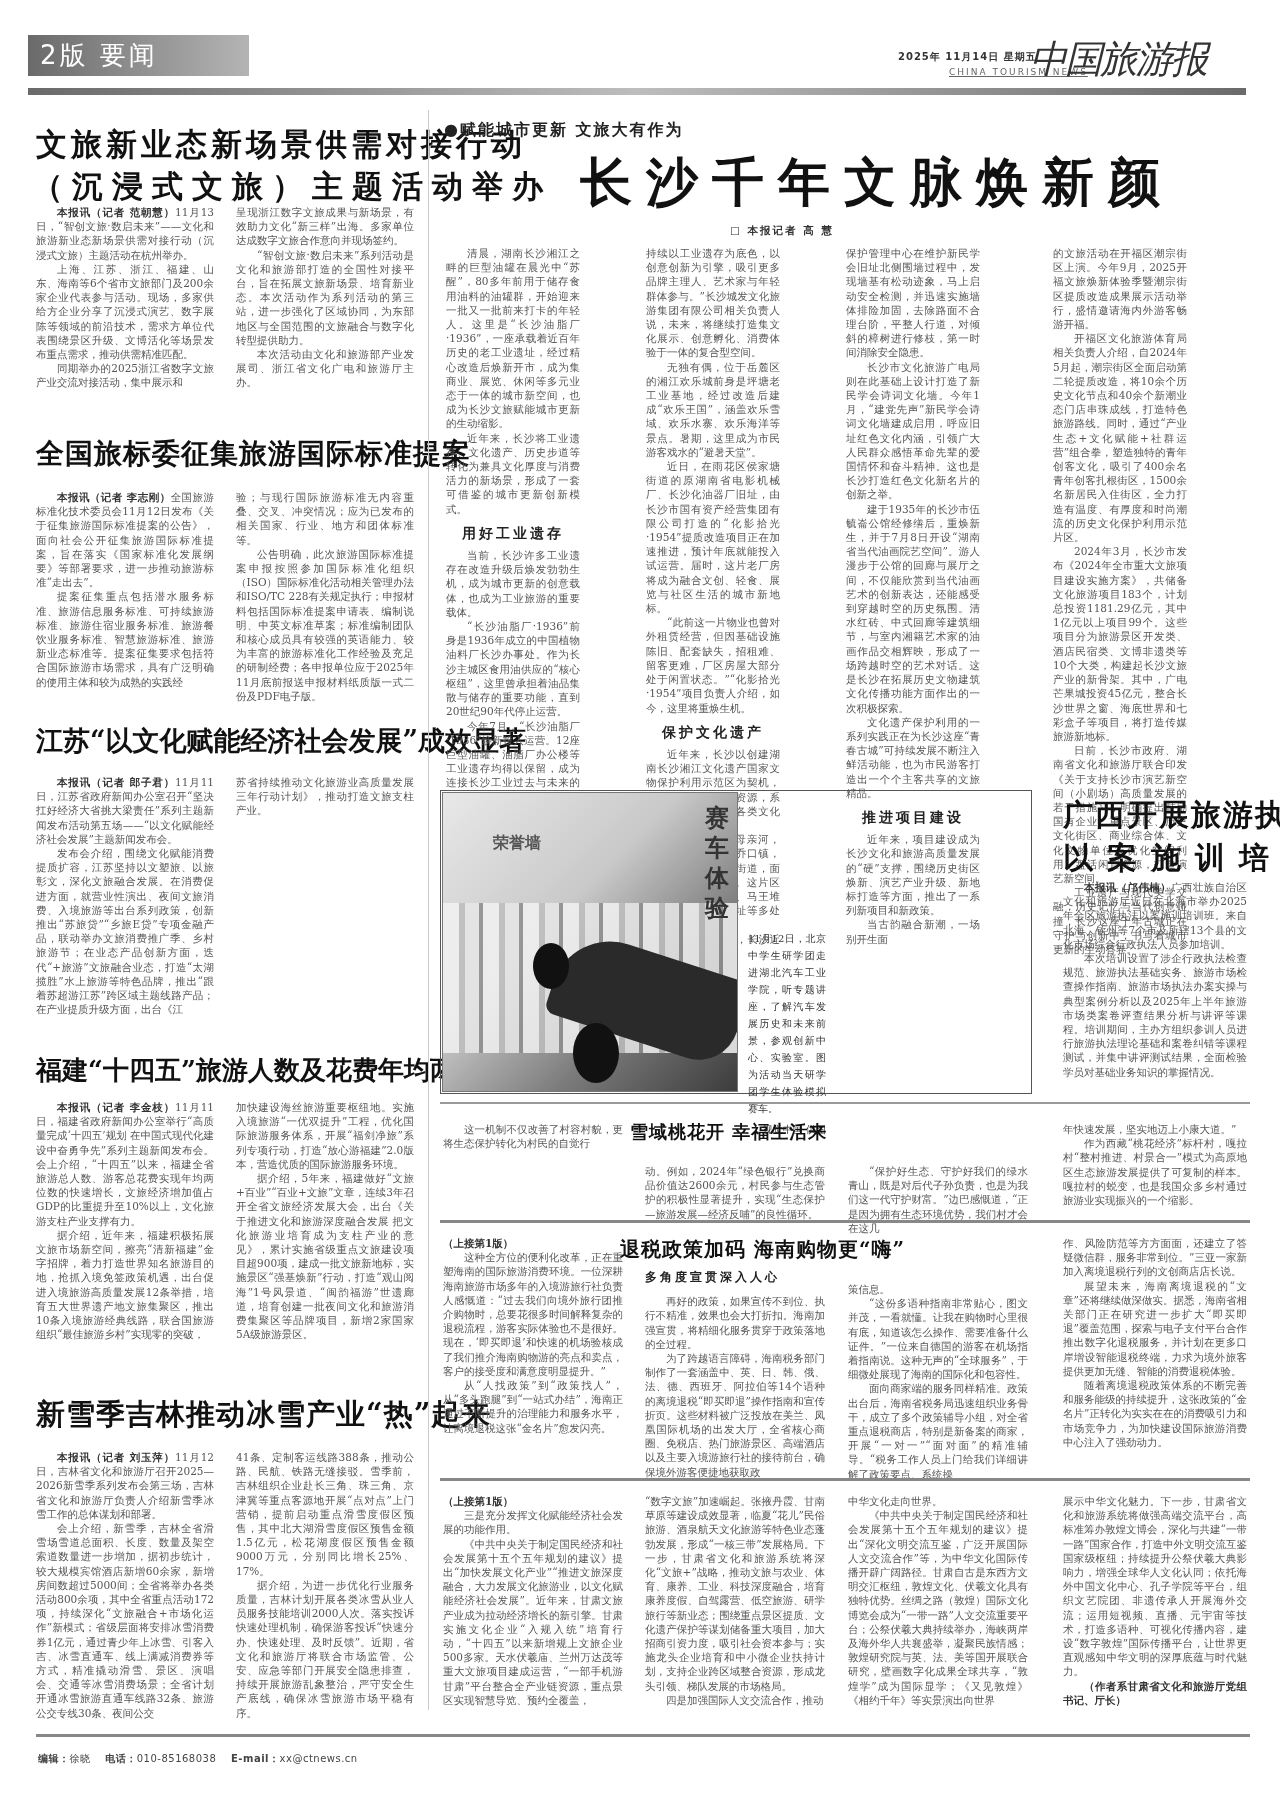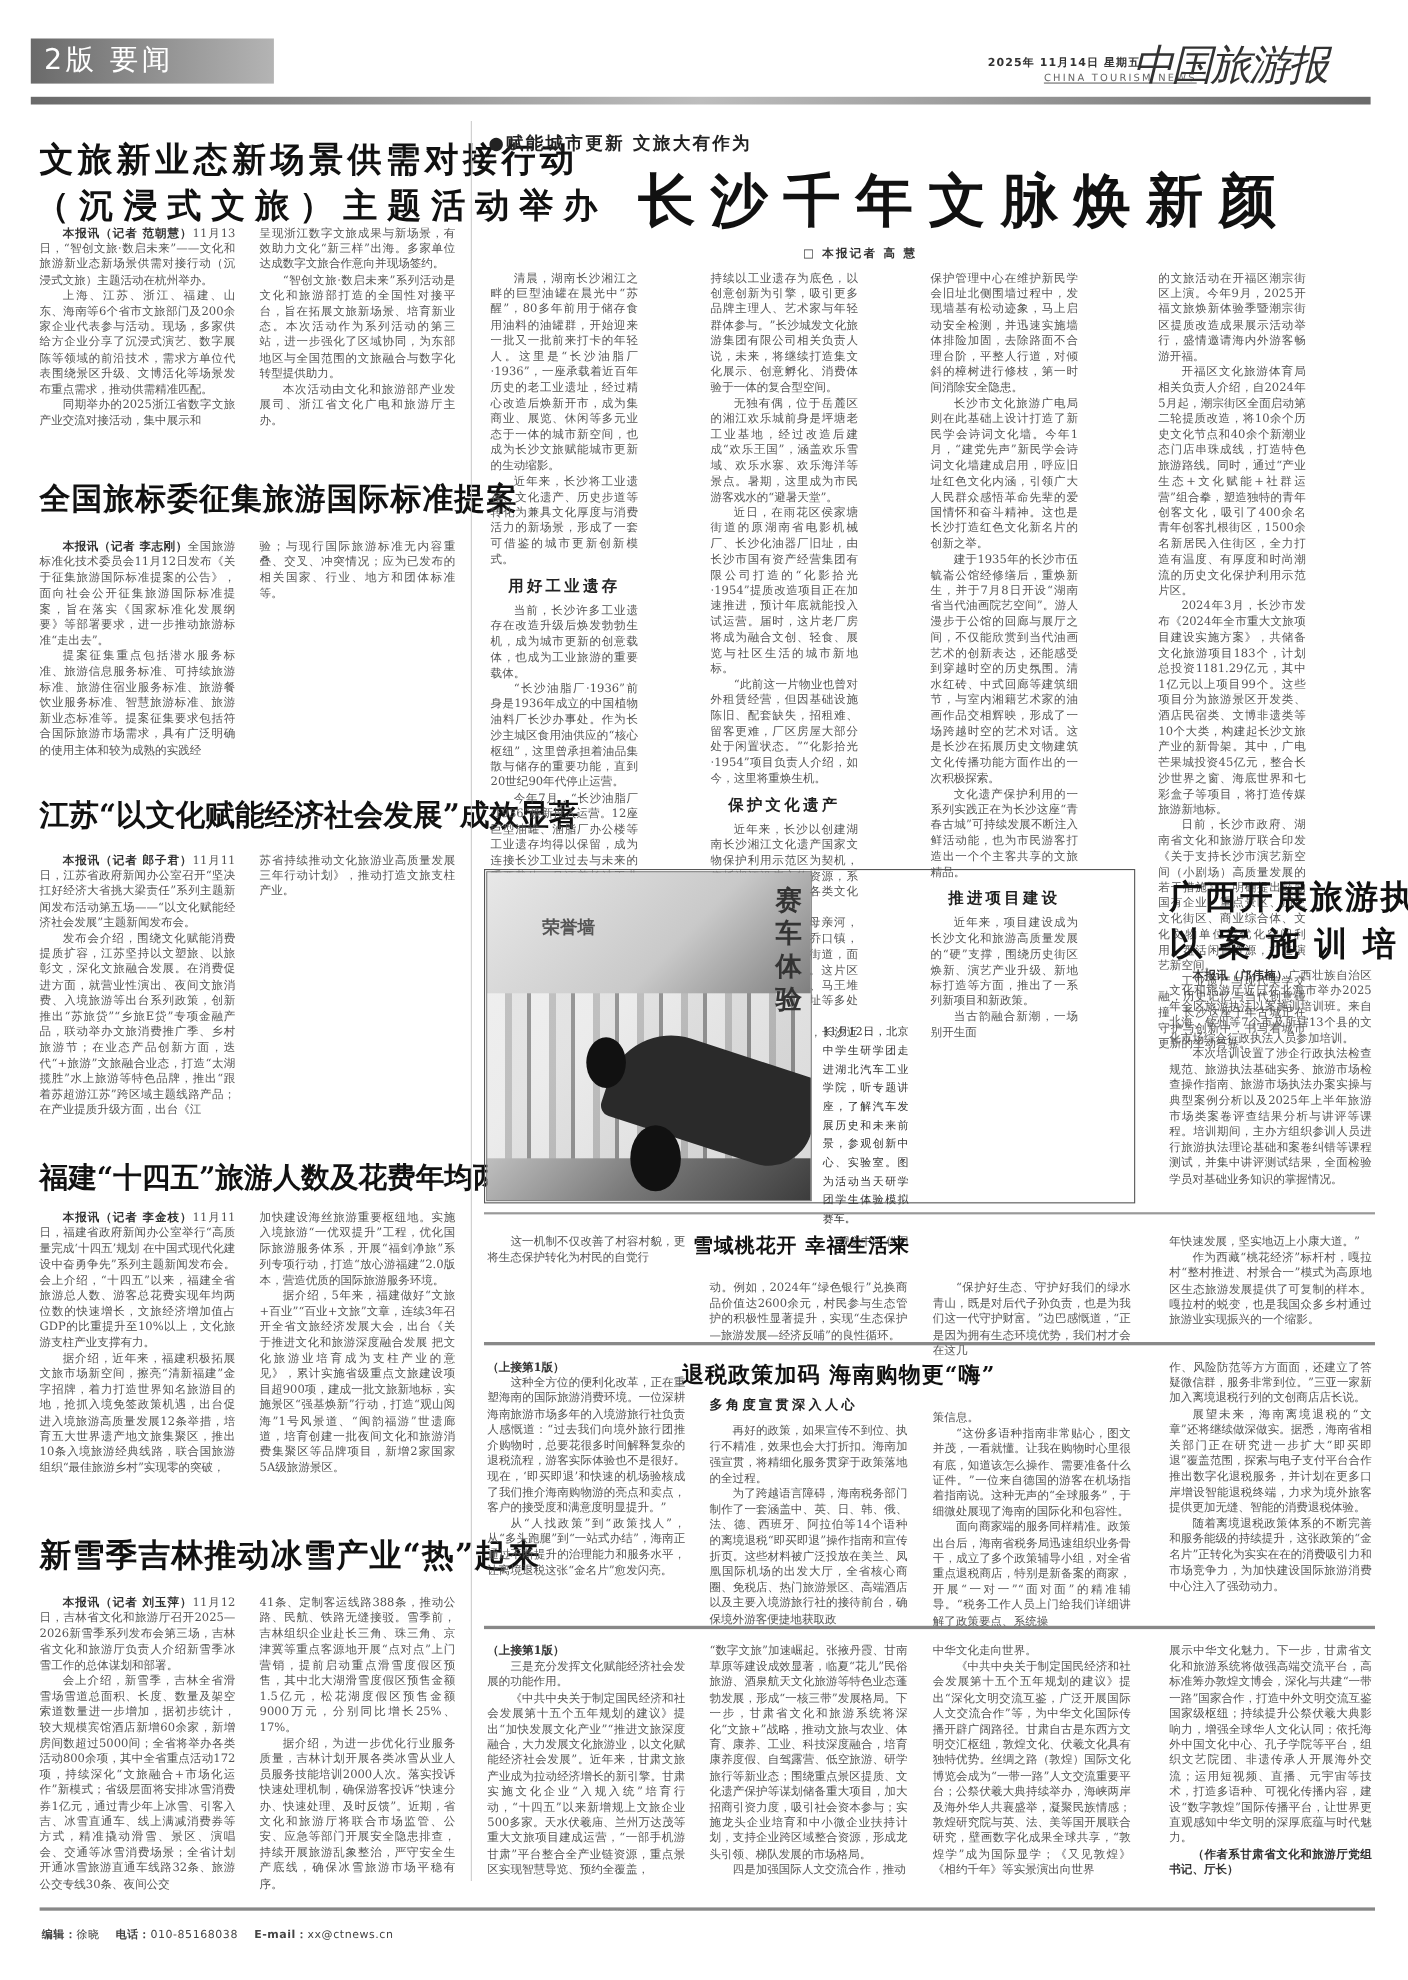--- a/index.html
+++ b/index.html
@@ -65,20 +65,21 @@
 </div>
 
 <div>
   <div class="headline" style="left:36px;top:435px;font-size:28px;letter-spacing:1px;">全国旅标委征集旅游国际标准提案</div>
   <div class="col" style="left:36px;top:490px;width:178px;">
     <p><span class="lead">本报讯（记者 李志刚）</span><span>全国旅游标准化技术委员会11月12日发布《关于征集旅游国际标准提案的公告》，面向社会公开征集旅游国际标准提案，旨在落实《国家标准化发展纲要》等部署要求，进一步推动旅游标准“走出去”。</span></p>
     <p>提案征集重点包括潜水服务标准、旅游信息服务标准、可持续旅游标准、旅游住宿业服务标准、旅游餐饮业服务标准、智慧旅游标准、旅游新业态标准等。提案征集要求包括符合国际旅游市场需求，具有广泛明确的使用主体和较为成熟的实践经</p>
   </div>
   <div class="col" style="left:236px;top:490px;width:178px;">
     <p style="text-indent:0">验；与现行国际旅游标准无内容重叠、交叉、冲突情况；应为已发布的相关国家、行业、地方和团体标准等。</p>
+    <p>公告明确，此次旅游国际标准提案申报按照参加国际标准化组织（ISO）国际标准化活动相关管理办法和ISO/TC 228有关规定执行；申报材料包括国际标准提案申请表、编制说明、中英文标准草案；标准编制团队和核心成员具有较强的英语能力、较为丰富的旅游标准化工作经验及充足的研制经费；各申报单位应于2025年11月底前报送申报材料纸质版一式二份及PDF电子版。</p>
   </div>
 </div>
 
 <div>
   <div class="headline" style="left:36px;top:723px;font-size:27px;letter-spacing:0px;">江苏“以文化赋能经济社会发展”成效显著</div>
   <div class="col" style="left:36px;top:775px;width:178px;">
     <p><span class="lead">本报讯（记者 郎子君）</span><span>11月11日，江苏省政府新闻办公室召开“坚决扛好经济大省挑大梁责任”系列主题新闻发布活动第五场——“以文化赋能经济社会发展”主题新闻发布会。</span></p>
     <p>发布会介绍，围绕文化赋能消费提质扩容，江苏坚持以文塑旅、以旅彰文，深化文旅融合发展。在消费促进方面，就营业性演出、夜间文旅消费、入境旅游等出台系列政策，创新推出“苏旅贷”“乡旅E贷”专项金融产品，联动举办文旅消费推广季、乡村旅游节；在业态产品创新方面，迭代“+旅游”文旅融合业态，打造“太湖揽胜”水上旅游等特色品牌，推出“跟着苏超游江苏”跨区域主题线路产品；在产业提质升级方面，出台《江</p>
   </div>
   <div class="col" style="left:236px;top:775px;width:178px;">

